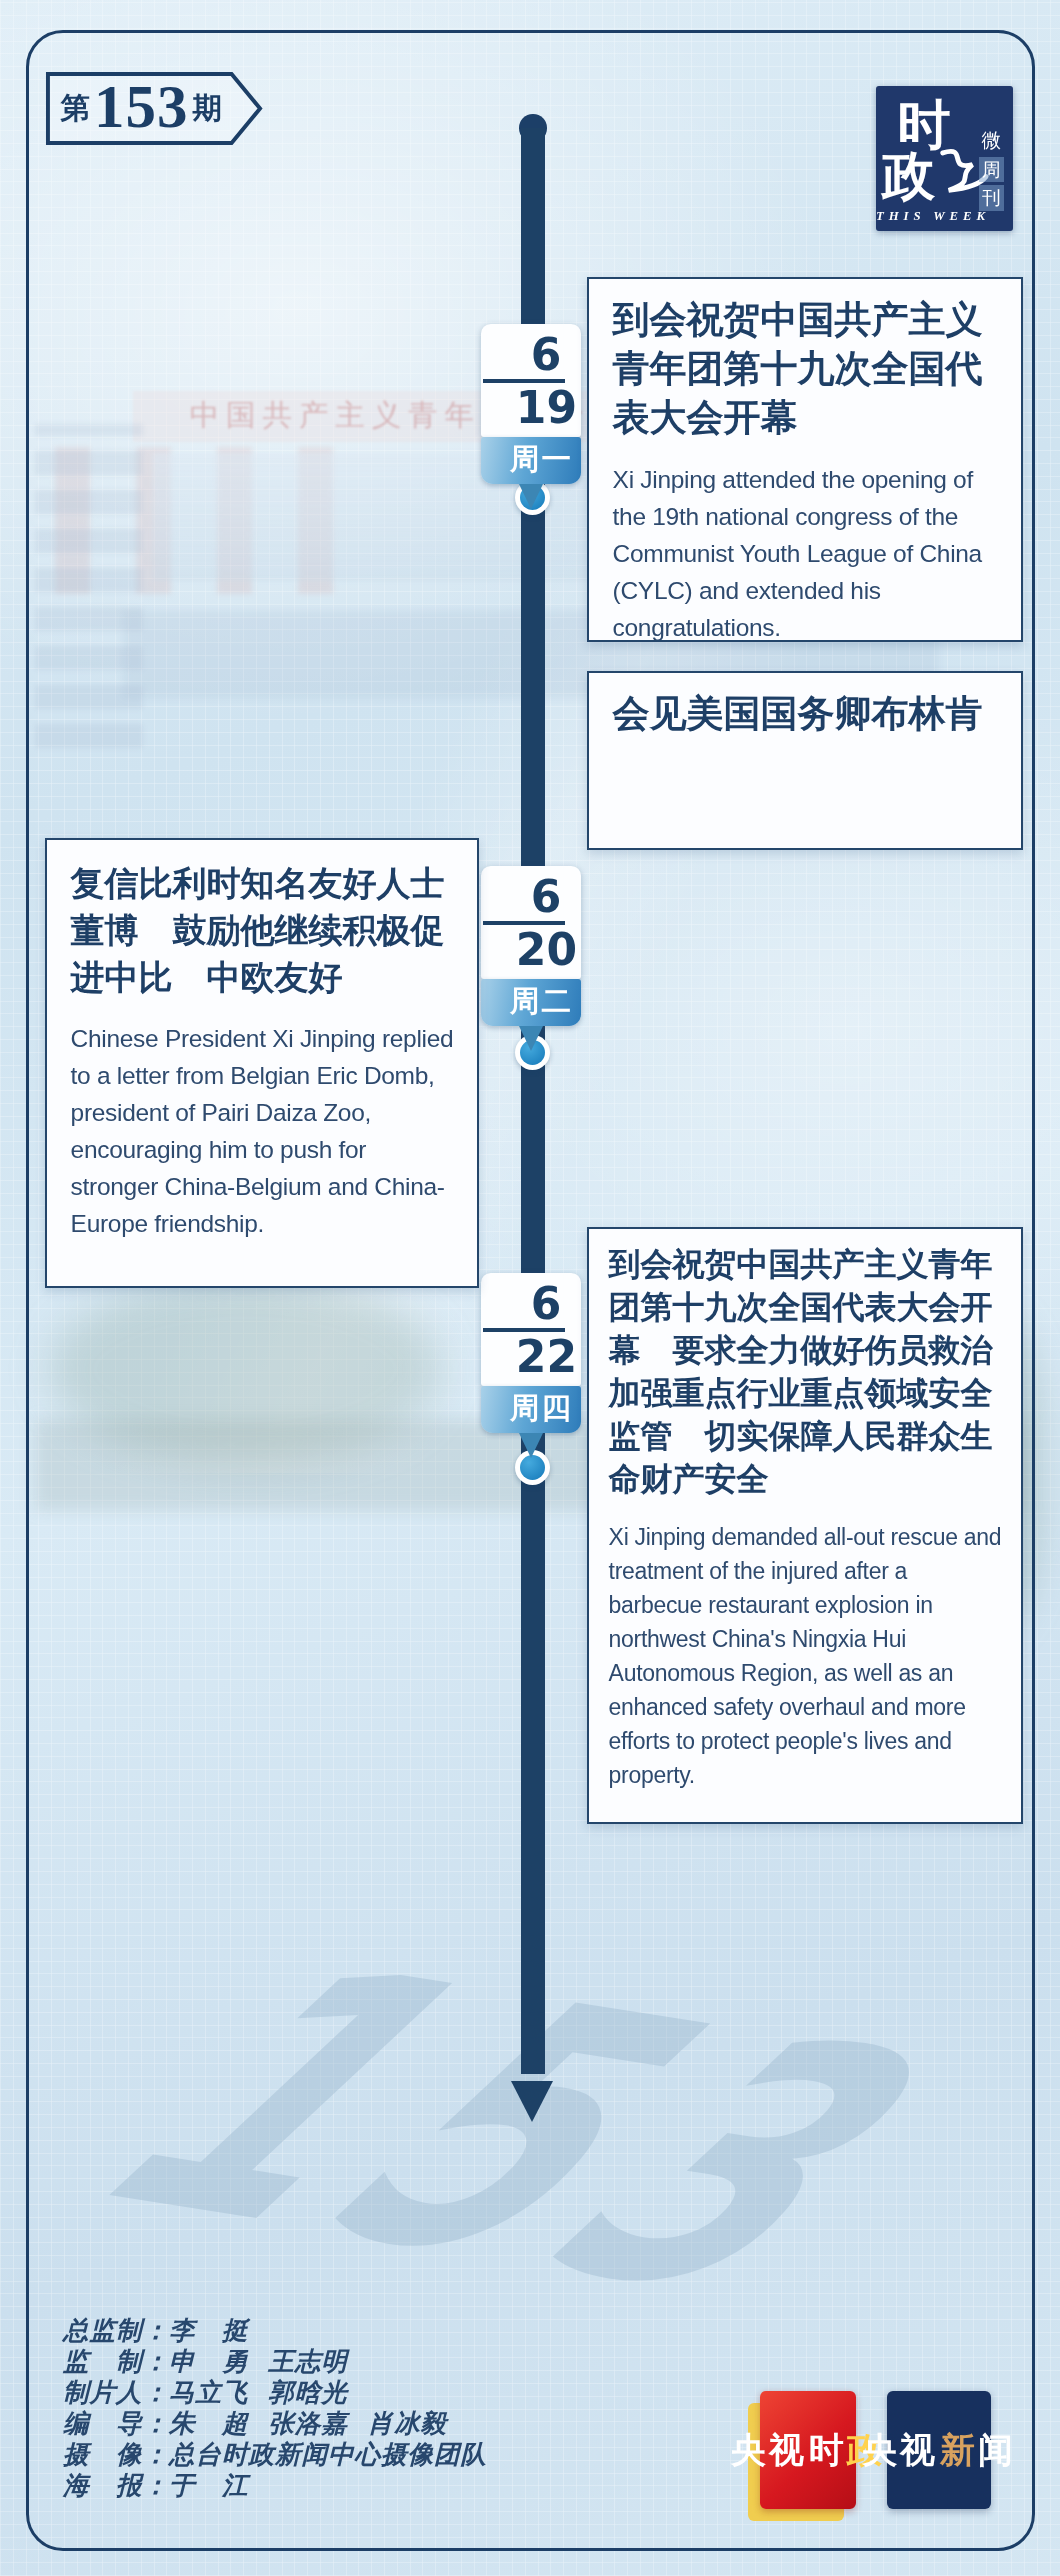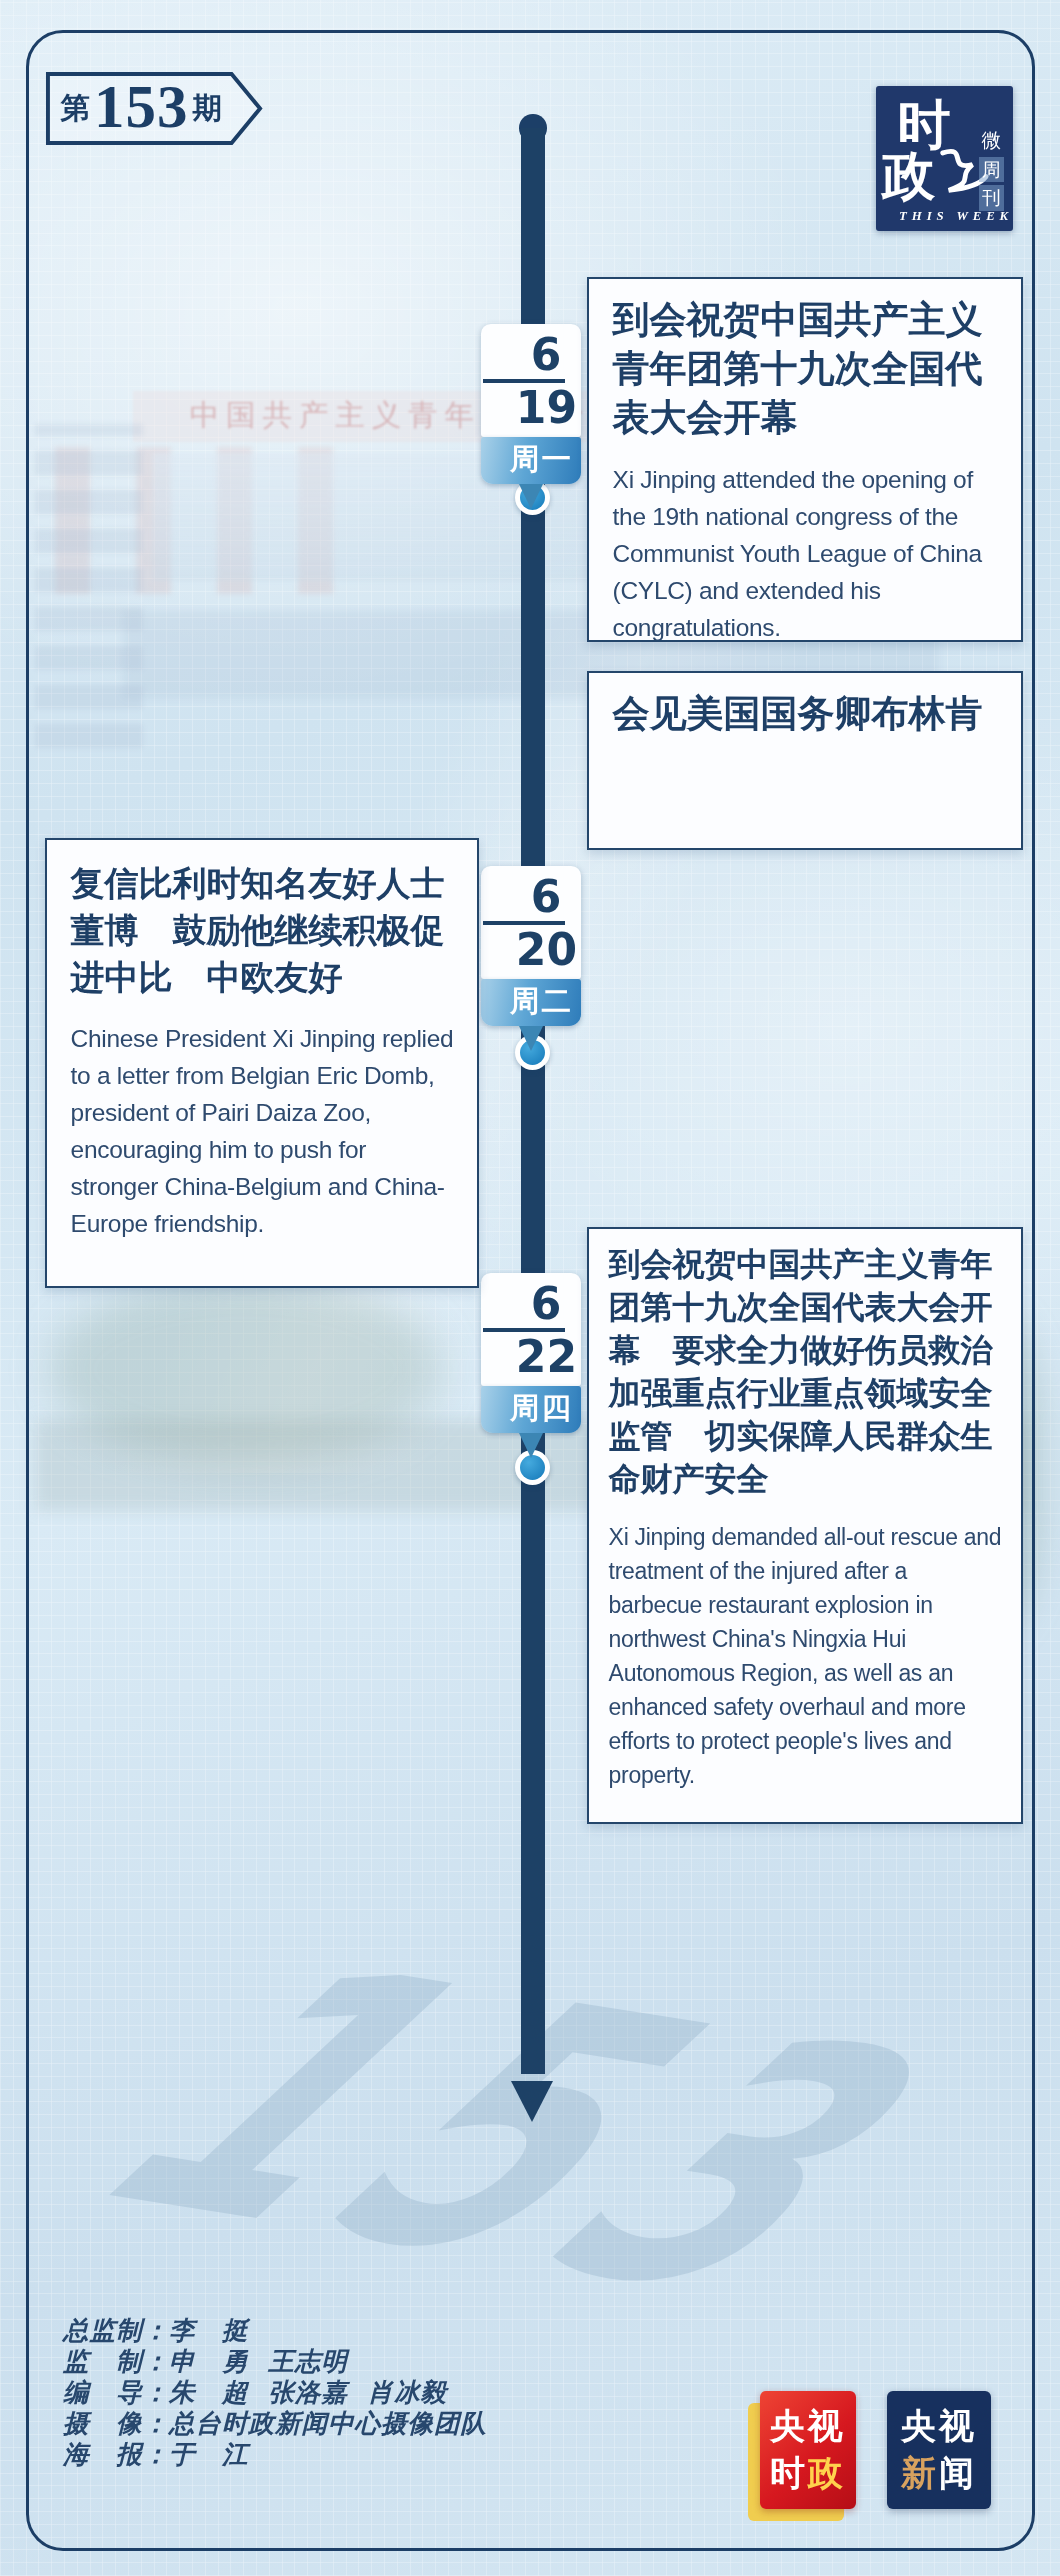--- a/index.html
+++ b/index.html
@@ -64,21 +64,21 @@
   .mh-shi{position:absolute;left:21.6px;top:3.9px;font-size:53px;font-weight:700;
     font-family:"DejaVu Serif","Liberation Serif",serif;}
   .mh-zheng{position:absolute;left:5.9px;top:55px;font-size:53px;font-weight:700;
     font-family:"DejaVu Serif","Liberation Serif",serif;}
   .mh-swirl{position:absolute;left:53px;top:61px;width:63px;height:61px;}
   .mh-col{position:absolute;right:7.9px;top:41px;width:27.5px;display:flex;flex-direction:column;
     align-items:center;gap:2.9px;}
   .mh-wei{font-size:19.6px;font-family:"DejaVu Serif","Liberation Serif",serif;}
   .mh-box{width:25.5px;height:25.5px;background:rgba(126,162,204,.5);display:flex;align-items:center;
     justify-content:center;font-size:18.7px;font-family:"DejaVu Serif","Liberation Serif",serif;}
-  .mh-en{position:absolute;left:0;right:0;bottom:6.9px;text-align:right;font-size:12.8px;
+  .mh-en{position:absolute;left:0;right:0;bottom:6.9px;text-align:left;font-size:12.8px;
     letter-spacing:4.9px;font-style:italic;font-weight:700;
     font-family:"Liberation Serif","DejaVu Serif",serif;}
 
   
   .tl-cap{position:absolute;left:519px;top:114px;width:27.5px;height:27.5px;border-radius:50%;background:#1c3f68;}
   .tl-line{position:absolute;left:521px;top:128px;width:23.6px;height:1946px;background:#1d4166;}
   .tl-arrow{position:absolute;left:511px;top:2081px;width:0;height:0;
     border-left:21.6px solid transparent;border-right:21.6px solid transparent;border-top:41px solid #1d4166;}
   .tl-dot{position:absolute;left:515px;width:35px;height:35px;border-radius:50%;background:#fff;
     box-shadow:0 2px 4.9px rgba(20,60,100,.3);}
@@ -118,21 +118,21 @@
   .c4 .card-body{font-size:23px;line-height:34px;letter-spacing:-0.3px;}
 
   
   .credits{position:absolute;left:63px;top:2315px;font-size:25.5px;line-height:31px;
     font-weight:600;color:#27476d;letter-spacing:1px;}
   .credit-line{white-space:pre;font-style:italic;}
 
   
   .flogo-wrap{position:absolute;left:748px;top:2391px;width:108px;height:130px;}
   .flogo-back{position:absolute;left:0;top:11.8px;width:96px;height:118px;background:#f0cd4f;border-radius:5.9px;}
-  .flogo{position:absolute;border-radius:5.9px;display:flex;flex-direction:column;align-items:center;
+  .flogo{position:absolute;border-radius:5.9px;display:flex;align-items:center;
     justify-content:center;gap:2px;color:#fff;font-weight:700;}
   .flogo .fl-row{font-size:35px;line-height:45px;letter-spacing:2.9px;white-space:nowrap;}
   .flogo.red{left:11.8px;top:0;width:96px;height:118px;
     background:linear-gradient(135deg,#ee4434 0%,#d6181f 55%,#b50e16 100%);
     box-shadow:0 2.9px 7.9px rgba(120,20,20,.3);}
   .flogo.navy{position:absolute;left:887px;top:2391px;width:104px;height:118px;background:#17305e;
     box-shadow:0 2.9px 7.9px rgba(20,40,80,.3);}
   .gold{color:#ffd24d;} .tan{color:#d8a25f;}
 </style>
 </head>
@@ -239,20 +239,21 @@
   </div>
 
   <div class="card c4">
     <div class="card-title">到会祝贺中国共产主义青年团第十九次全国代表大会开幕　要求全力做好伤员救治　加强重点行业重点领域安全监管　切实保障人民群众生命财产安全</div>
     <div class="card-body">Xi Jinping demanded all-out rescue and treatment of the injured after a barbecue restaurant explosion in northwest China's Ningxia Hui Autonomous Region, as well as an enhanced safety overhaul and more efforts to protect people's lives and property.</div>
   </div>
 
   <div class="credits">
     <div class="credit-line">总监制：李　挺</div>
     <div class="credit-line">监　制：申　勇  王志明</div>
+    <div class="credit-line">制片人：马立飞  郭晗光</div>
     <div class="credit-line">编　导：朱　超  张洛嘉  肖冰毅</div>
     <div class="credit-line">摄　像：总台时政新闻中心摄像团队</div>
     <div class="credit-line">海　报：于　江</div>
   </div>
 
   <div class="flogo-wrap">
     <div class="flogo-back"></div>
     <div class="flogo red">
       <div class="fl-row">央视</div>
       <div class="fl-row"><span>时</span><span class="gold">政</span></div>

